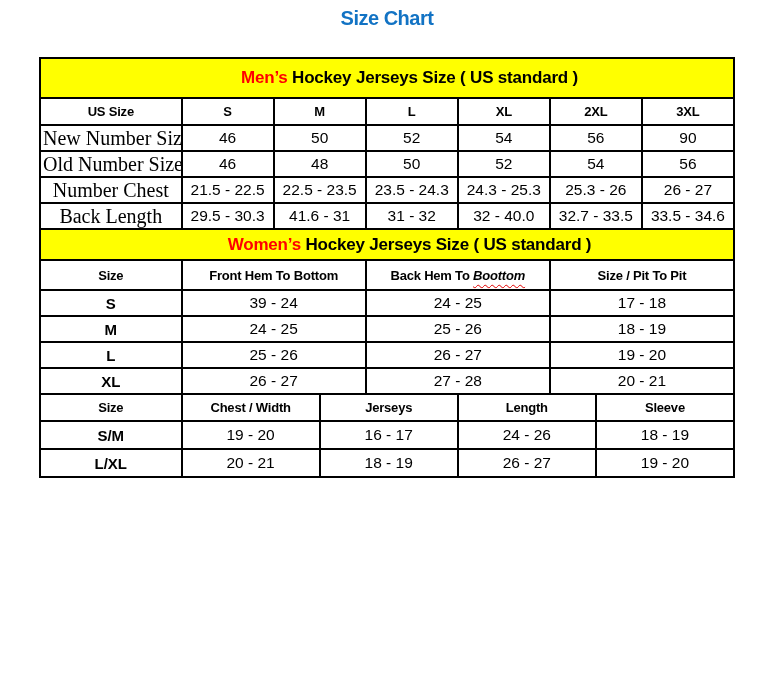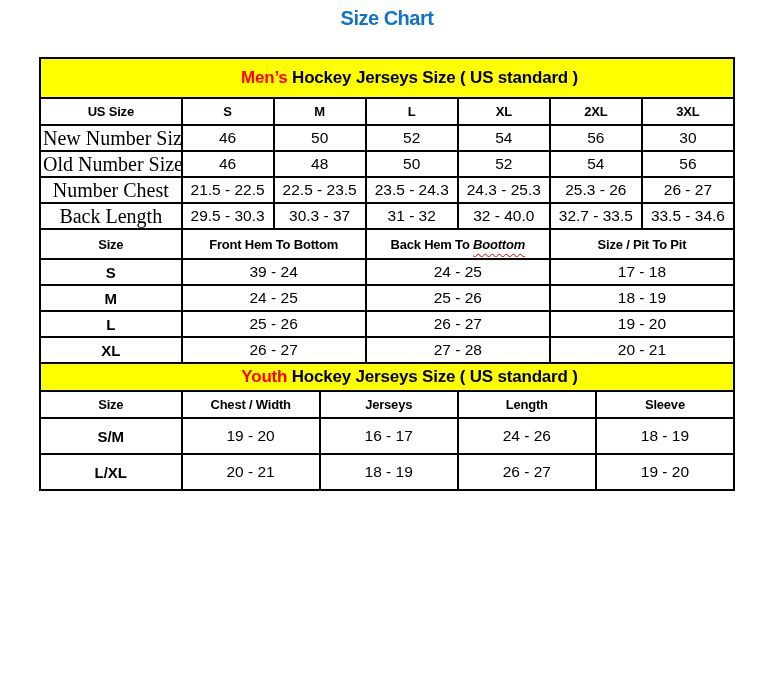--- a/index.html
+++ b/index.html
@@ -58,21 +58,21 @@
   .size-table th.col-head {
     font-weight: 700;
     font-size: 13px;
     height: 27px;
     letter-spacing: -0.2px;
   }
   .table-womens th.col-head { height: 30px; }
   .size-table tbody th.row-label,
   .size-table tbody td { height: 26px; }
   .table-youth tbody th.row-label,
-  .table-youth tbody td { height: 36px; }
+  .table-youth tbody td { height: 28px; }
   .table-mens tbody th.row-label { font-weight: 400; font-size: 20px; font-family: Liberation Serif, serif; }
   .table-womens tbody th.row-label,
   .table-youth tbody th.row-label { font-weight: 700; font-size: 15px; }
   .squiggle {
     text-decoration: underline;
     text-decoration-style: wavy;
     text-decoration-color: #e00000;
     text-decoration-thickness: 1px;
     text-underline-offset: 4px;
     font-style: italic;
@@ -109,21 +109,21 @@
           </tr>
         </thead>
         <tbody>
           <tr>
             <th scope="row" class="row-label">New Number Size</th>
             <td>46</td>
             <td>50</td>
             <td>52</td>
             <td>54</td>
             <td>56</td>
-            <td>30</td>
+            <td>90</td>
           </tr>
           <tr>
             <th scope="row" class="row-label">Old Number Size</th>
             <td>46</td>
             <td>48</td>
             <td>50</td>
             <td>52</td>
             <td>54</td>
             <td>56</td>
           </tr>
@@ -132,37 +132,40 @@
             <td>21.5 - 22.5</td>
             <td>22.5 - 23.5</td>
             <td>23.5 - 24.3</td>
             <td>24.3 - 25.3</td>
             <td>25.3 - 26</td>
             <td>26 - 27</td>
           </tr>
           <tr>
             <th scope="row" class="row-label">Back Length</th>
             <td>29.5 - 30.3</td>
-            <td>30.3 - 37</td>
+            <td>41.6 - 31</td>
             <td>31 - 32</td>
             <td>32 - 40.0</td>
             <td>32.7 - 33.5</td>
             <td>33.5 - 34.6</td>
           </tr>
         </tbody>
       </table>
       <table class="size-table table-womens">
         <colgroup>
           <col style="width: 20.4%;">
           <col style="width: 26.5333%;">
           <col style="width: 26.5333%;">
           <col style="width: 26.5333%;">
         </colgroup>
         <thead>
           <tr>
+            <th colspan="4" class="band"><span class="accent">Women’s</span><span> Hockey Jerseys Size ( US standard )</span></th>
+          </tr>
+          <tr>
             <th class="col-head">Size</th>
             <th class="col-head">Front Hem To Bottom</th>
             <th class="col-head"><span>Back Hem To</span> <span class="squiggle">Boottom</span></th>
             <th class="col-head">Size / Pit To Pit</th>
           </tr>
         </thead>
         <tbody>
           <tr>
             <th scope="row" class="row-label">S</th>
             <td>39 - 24</td>
@@ -191,23 +194,20 @@
       </table>
       <table class="size-table table-youth">
         <colgroup>
           <col style="width: 20.4%;">
           <col style="width: 19.9%;">
           <col style="width: 19.9%;">
           <col style="width: 19.9%;">
           <col style="width: 19.9%;">
         </colgroup>
         <thead>
-          <tr>
-            <th colspan="5" class="band"><span class="accent">Youth</span><span> Hockey Jerseys Size ( US standard )</span></th>
-          </tr>
           <tr>
             <th class="col-head">Size</th>
             <th class="col-head">Chest / Width</th>
             <th class="col-head">Jerseys</th>
             <th class="col-head">Length</th>
             <th class="col-head">Sleeve</th>
           </tr>
         </thead>
         <tbody>
           <tr>

